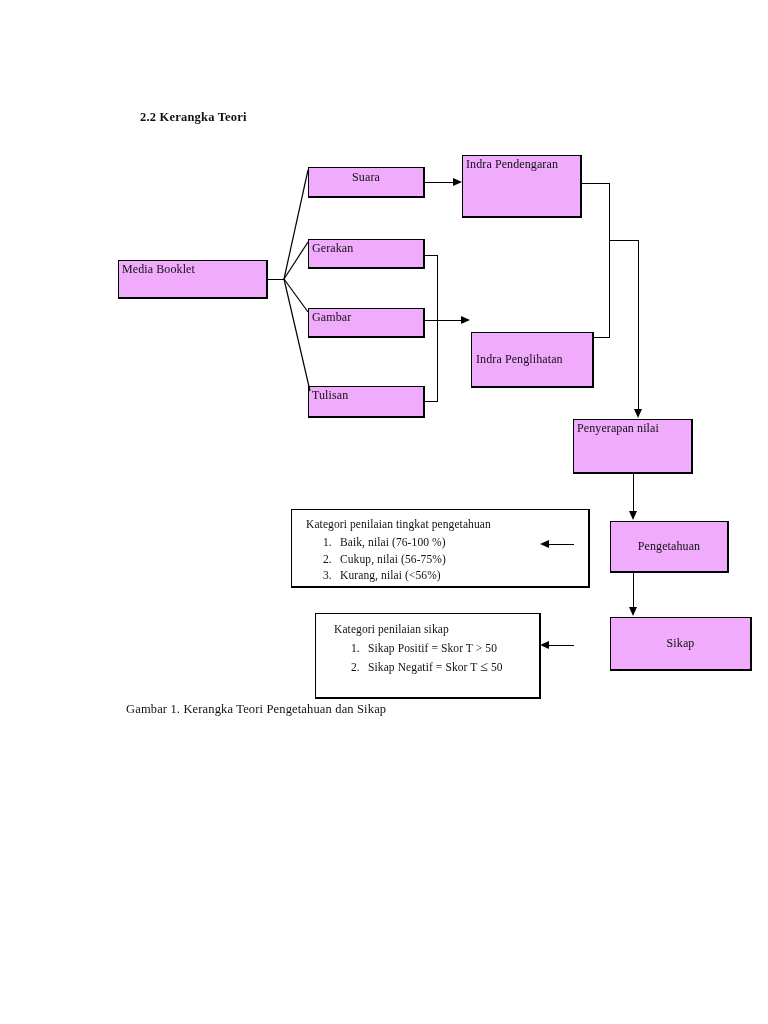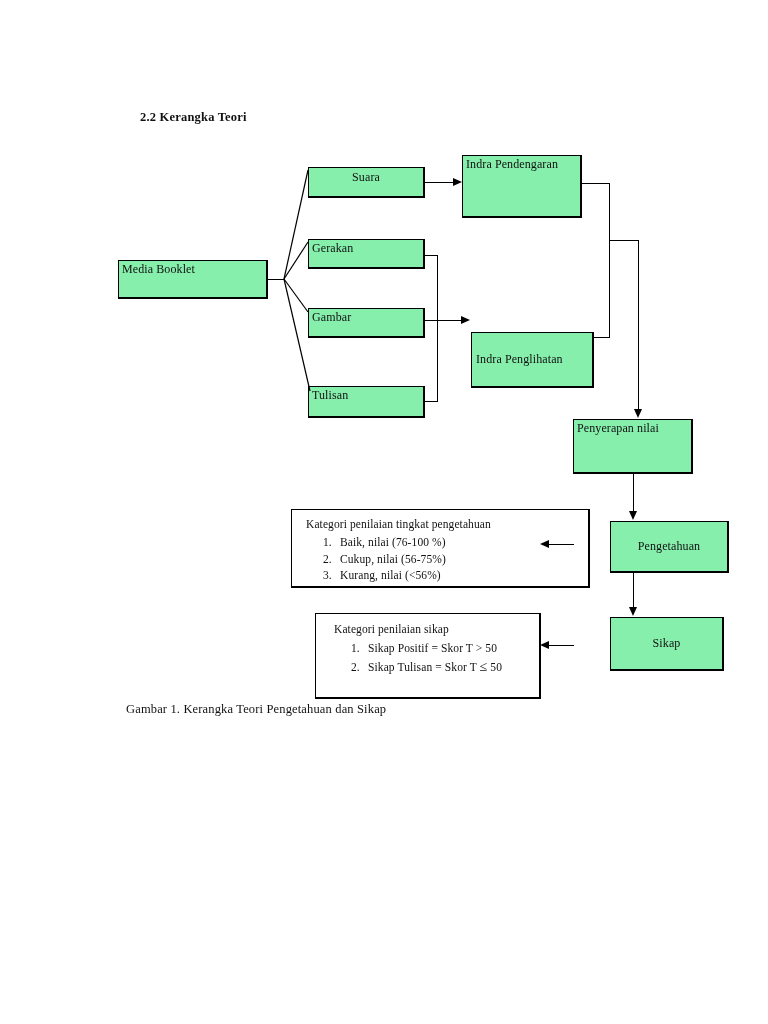--- a/index.html
+++ b/index.html
@@ -39,21 +39,21 @@
     top: 702px;
     font-size: 12.5px;
     white-space: nowrap;
     letter-spacing: 0.15px;
   }
 
   .box {
     position: absolute;
     box-sizing: border-box;
     border: 1px solid #000000;
-    background: #86efac;
+    background: #f0abfc;
   }
   
   .box.shaded {
     border-right-width: 2px;
     border-bottom-width: 2px;
   }
 
   .box .txt {
     position: absolute;
     font-size: 12px;
@@ -168,21 +168,21 @@
   </div>
 
   <div class="box shaded" style="left:573px; top:419px; width:120px; height:55px;">
     <span class="txt tl">Penyerapan nilai</span>
   </div>
 
   <div class="box shaded vcenter-center" style="left:574px; top:521px; width:119px; height:52px;">
     <span class="txt">Pengetahuan</span>
   </div>
 
-  <div class="box shaded vcenter-center" style="left:574px; top:617px; width:114px; height:54px;">
+  <div class="box shaded vcenter-center" style="left:574px; top:617px; width:142px; height:54px;">
     <span class="txt">Sikap</span>
   </div>
 
   <div class="catbox" style="left:291px; top:497px; width:299px; height:79px;margin-top:12px;">
     <span class="cat-title" style="left:14px; top:8px;">Kategori penilaian tingkat pengetahuan</span>
     <ol class="cat-list" style="left:31px; top:24px;">
       <li>
         <span class="num">1.</span><span>Baik, nilai (76-100 %)</span>
       </li>
       <li>
@@ -194,21 +194,21 @@
     </ol>
   </div>
 
   <div class="catbox" style="left:315px; top:613px; width:226px; height:86px;">
     <span class="cat-title" style="left:18px; top:9px;">Kategori penilaian sikap</span>
     <ol class="cat-list" style="left:35px; top:26px;">
       <li>
         <span class="num">1.</span><span>Sikap Positif = Skor T &gt; 50</span>
       </li>
       <li>
-        <span class="num">2.</span><span>Sikap Tulisan = Skor T </span><span class="le">≤</span><span> 50</span>
+        <span class="num">2.</span><span>Sikap Negatif = Skor T </span><span class="le">≤</span><span> 50</span>
       </li>
     </ol>
   </div>
 
   <div class="ln-h" style="left:268px; top:279px; width:16px;"></div>
 
   <svg class="diag" width="60" height="250" style="left:284px; top:170px;">
     <line x1="0" y1="109" x2="24" y2="0" stroke="#000" stroke-width="1.2"></line>
     <line x1="0" y1="109" x2="24" y2="72" stroke="#000" stroke-width="1.2"></line>
     <line x1="0" y1="109" x2="24" y2="142" stroke="#000" stroke-width="1.2"></line>

